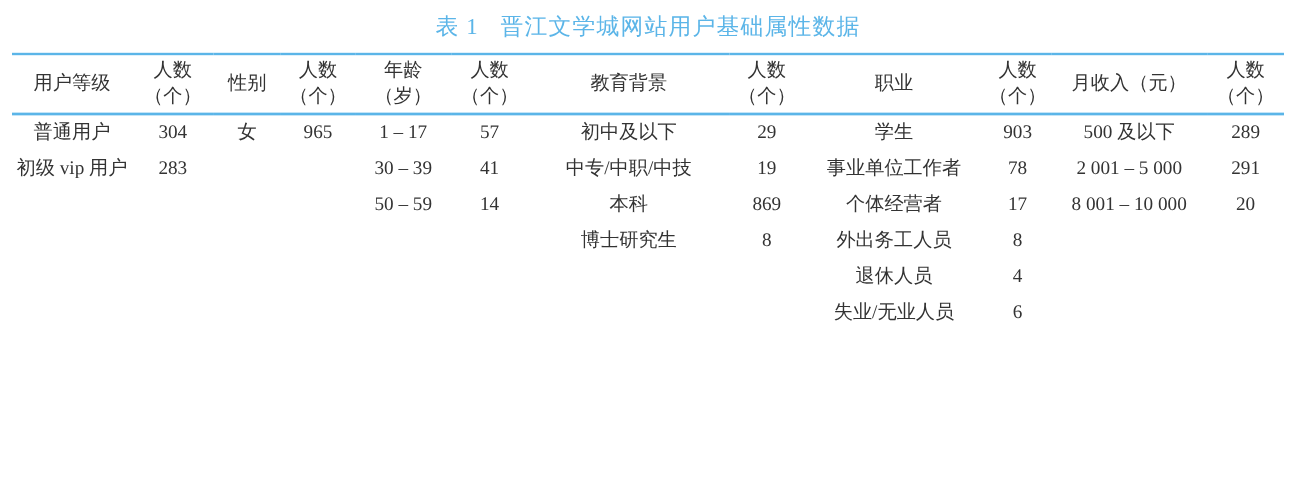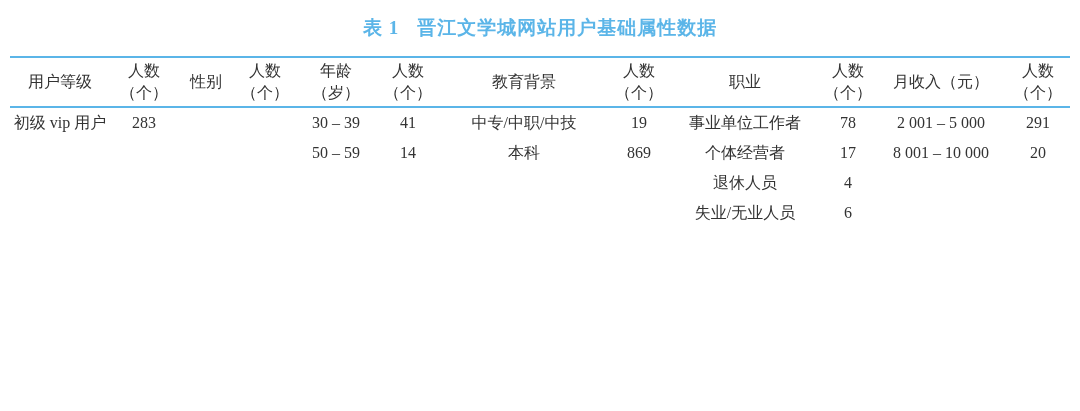--- a/index.html
+++ b/index.html
@@ -13,28 +13,28 @@
     background: #ffffff;
   }
   body {
     width: 1080px;
     height: 411px;
     overflow: hidden;
     font-family: "Liberation Serif", "DejaVu Serif", serif;
     color: var(--text);
   }
   .title-bar {
-    height: 56px;
+    height: 44px;
     display: flex;
     align-items: center;
     justify-content: center;
     gap: 18px;
     color: var(--accent);
     font-size: 19px;
-    font-weight: bold;
+    font-weight: normal;
     letter-spacing: 1px;
   }
   table.attr-table {
     width: 1060px;
     margin: 0 10px;
     border-collapse: collapse;
     border-top: 2px solid var(--accent);
     table-layout: fixed;
   }
   thead tr {
@@ -115,20 +115,34 @@
         <th>职业</th>
         <th>人数
 （个）</th>
         <th>月收入（元）</th>
         <th>人数
 （个）</th>
       </tr>
     </thead>
     <tbody>
         <tr>
+          <td>普通用户</td>
+          <td>304</td>
+          <td>女</td>
+          <td>965</td>
+          <td>1 – 17</td>
+          <td>57</td>
+          <td>初中及以下</td>
+          <td>29</td>
+          <td>学生</td>
+          <td>903</td>
+          <td>500 及以下</td>
+          <td>289</td>
+        </tr>
+        <tr>
           <td>初级 vip 用户</td>
           <td>283</td>
           <td></td>
           <td></td>
           <td>30 – 39</td>
           <td>41</td>
           <td>中专/中职/中技</td>
           <td>19</td>
           <td>事业单位工作者</td>
           <td>78</td>
@@ -149,20 +163,34 @@
           <td>8 001 – 10 000</td>
           <td>20</td>
         </tr>
         <tr>
           <td></td>
           <td></td>
           <td></td>
           <td></td>
           <td></td>
           <td></td>
+          <td>博士研究生</td>
+          <td>8</td>
+          <td>外出务工人员</td>
+          <td>8</td>
+          <td></td>
+          <td></td>
+        </tr>
+        <tr>
+          <td></td>
+          <td></td>
+          <td></td>
+          <td></td>
+          <td></td>
+          <td></td>
           <td></td>
           <td></td>
           <td>退休人员</td>
           <td>4</td>
           <td></td>
           <td></td>
         </tr>
         <tr>
           <td></td>
           <td></td>

